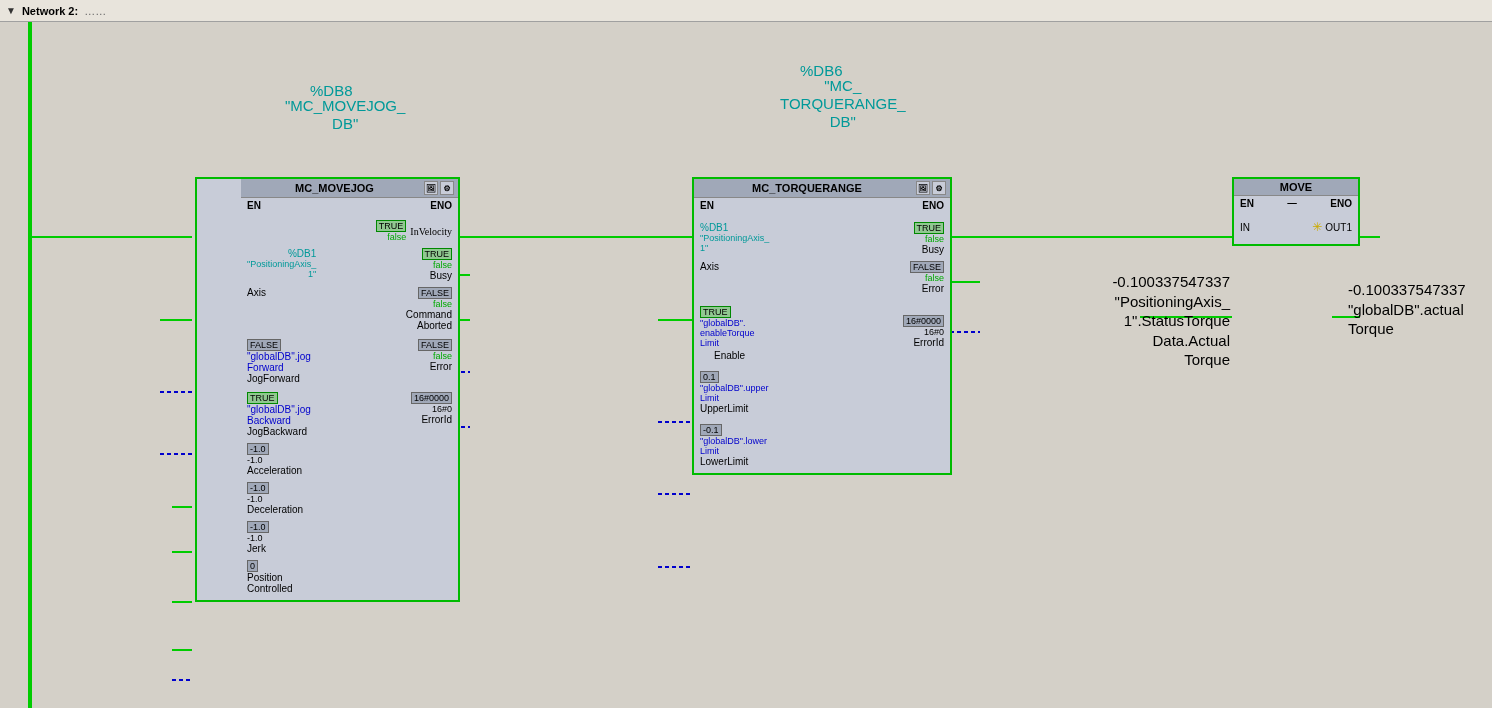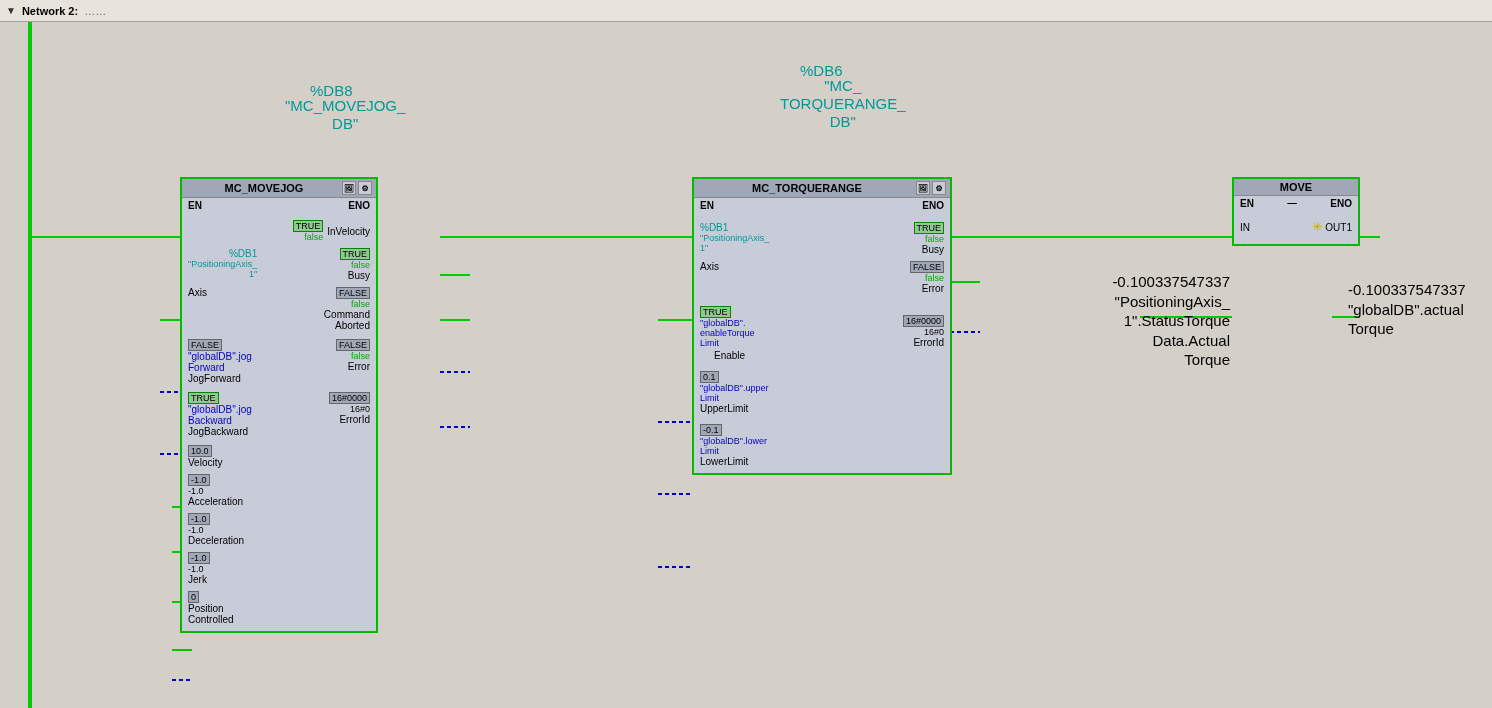--- a/index.html
+++ b/index.html
@@ -205,40 +205,40 @@
 
     <line x1="1140" y1="295" x2="1232" y2="295" stroke="#00cc00" stroke-width="2"></line>
 
     <line x1="1332" y1="295" x2="1360" y2="295" stroke="#00cc00" stroke-width="2"></line>
 
   </svg>
 
   <div class="abs-label lbl-cyan" style="left:310px;top:60px;">%DB8</div>
   <div class="abs-label lbl-cyan" style="left:285px;top:75px;line-height:1.2;">"MC_MOVEJOG_<br>DB"</div>
 
-  <div class="fb-block" style="left:180px;top:155px;width:198px;">
+  <div class="fb-block" style="left:195px;top:155px;width:265px;padding-left:44px;">
     <div class="fb-title-bar">
       <div class="fb-title-text">MC_MOVEJOG</div>
       <div class="fb-icons">
         <div class="fb-icon-btn">🖼</div>
         <div class="fb-icon-btn">⚙</div>
       </div>
     </div>
 
     <div class="en-eno-row">
       <span>EN</span>
       <span>ENO</span>
     </div>
 
     <div style="display:flex;justify-content:flex-end;padding:0 6px 0 0;margin-top:2px;">
       <div style="text-align:right;">
         <div><span class="status-box status-box-green">TRUE</span></div>
         <div style="color:#00aa00;font-size:9px;">false</div>
       </div>
-      <span style="margin-left:4px;font-size:10px;align-self:center;">InVelocity</span>
+      <span style="margin-left:4px;font-size:10px;align-self:center;font-family:Liberation Serif, serif;">InVelocity</span>
     </div>
 
     <div style="display:flex;justify-content:space-between;padding:2px 6px;margin-top:4px;">
       <div style="text-align:right;">
         <div class="lbl-cyan">%DB1</div>
         <div class="lbl-cyan" style="font-size:9px;">"PositioningAxis_<br>1"</div>
       </div>
       <div style="display:flex;flex-direction:column;align-items:flex-end;">
         <div><span class="status-box status-box-green">TRUE</span></div>
         <div style="color:#00aa00;font-size:9px;">false</div>
@@ -274,24 +274,20 @@
         <div class="lbl-blue">"globalDB".jog<br>Backward</div>
         <span>JogBackward</span>
       </div>
       <div style="text-align:right;">
         <div><span class="status-box">16#0000</span></div>
         <div style="font-size:9px;">16#0</div>
         <span>ErrorId</span>
       </div>
     </div>
 
-    <div style="padding:2px 6px;margin-top:4px;">
-      <div><span class="status-box">10.0</span></div>
-      <span>Velocity</span>
-    </div>
 
     <div style="padding:2px 6px;margin-top:2px;">
       <div><span class="status-box">-1.0</span></div>
       <div style="font-size:9px;">-1.0</div>
       <span>Acceleration</span>
     </div>
 
     <div style="padding:2px 6px;margin-top:2px;">
       <div><span class="status-box">-1.0</span></div>
       <div style="font-size:9px;">-1.0</div>

